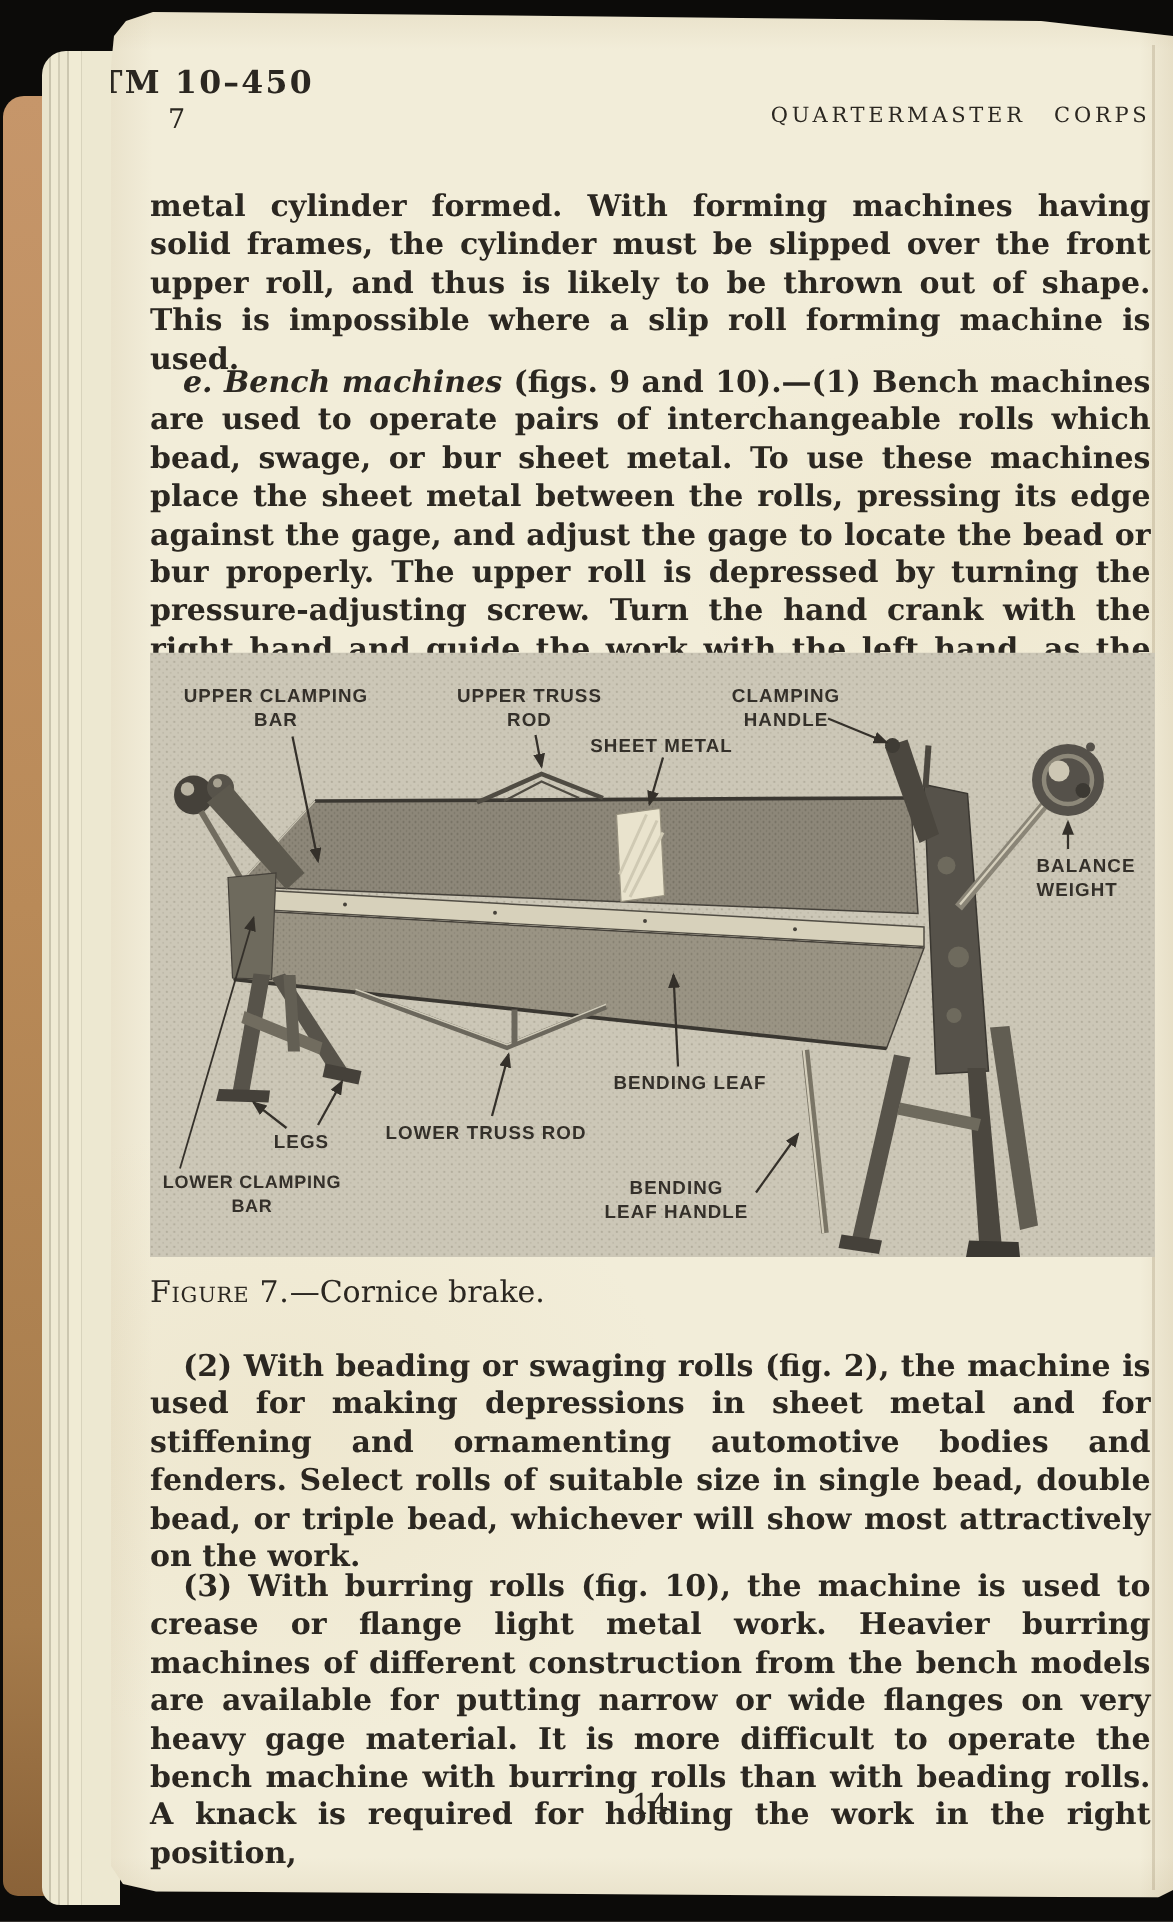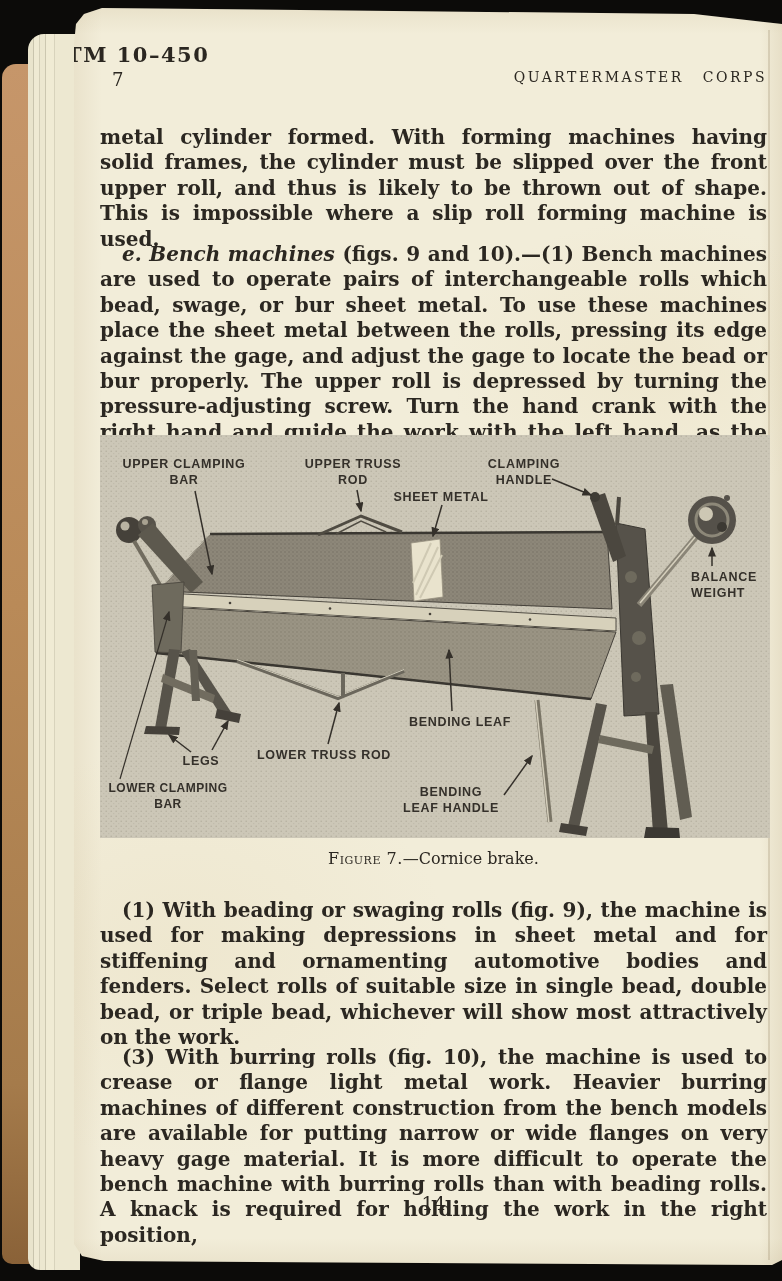--- a/index.html
+++ b/index.html
@@ -33,22 +33,22 @@
            font-size:14px;letter-spacing:2.5px;word-spacing:12px;}
   .para{position:absolute;left:100px;width:667px;font-size:20px;line-height:25.4px;
         text-align:justify;color:#2b2721;font-weight:bold;}
   .indent{text-indent:22px;}
   .p1{top:105px;}
   .pe{top:222px;}
   .p2{top:878px;}
   .p3{top:1025px;}
   .lead-italic{font-style:italic;}
   .figwrap{position:absolute;left:100px;top:435px;width:762px;height:403px;}
-  .caption{position:absolute;left:100px;top:849px;width:667px;text-align:center;
-           font-size:16px;color:#2b2721;}
+  .caption{position:absolute;left:100px;top:849px;width:667px;
+           font-size:20px;color:#2b2721;}
   .caption .sc{font-variant:small-caps;letter-spacing:.5px;}
   .folio{position:absolute;left:100px;top:1192px;width:667px;text-align:center;font-size:19px;}
   .figlabel{font-family:"Liberation Sans",sans-serif;font-weight:bold;font-size:12.5px;
             letter-spacing:.7px;fill:#34302a;}
   .figlabel-sm{font-family:"Liberation Sans",sans-serif;font-weight:bold;font-size:12px;
             letter-spacing:.5px;fill:#34302a;}
   .arrow{stroke:#34302a;stroke-width:1.5;fill:none;}
   .arrow-thin{stroke:#34302a;stroke-width:1.2;fill:none;}
 </style>
 </head>
@@ -216,19 +216,19 @@
           </g>
           <g text-anchor="start">
             <text class="figlabel" x="591" y="146">BALANCE</text>
             <text class="figlabel" x="591" y="162">WEIGHT</text>
           </g>
         </svg>
       </div>
 
       <div class="caption"><span class="sc">Figure 7.</span><span>—Cornice brake.</span></div>
 
-      <p class="para p2 indent">(1) With beading or swaging rolls (fig. 9), the machine is used for making depressions in sheet metal and for stiffening and ornamenting automotive bodies and fenders.  Select rolls of suitable size in single bead, double bead, or triple bead, whichever will show most attractively on the work.</p>
+      <p class="para p2 indent">(2) With beading or swaging rolls (fig. 2), the machine is used for making depressions in sheet metal and for stiffening and ornamenting automotive bodies and fenders.  Select rolls of suitable size in single bead, double bead, or triple bead, whichever will show most attractively on the work.</p>
       <p class="para p3 indent">(3) With burring rolls (fig. 10), the machine is used to crease or flange light metal work.  Heavier burring machines of different construction from the bench models are available for putting narrow or wide flanges on very heavy gage material.  It is more difficult to operate the bench machine with burring rolls than with beading rolls.  A knack is required for holding the work in the right position,</p>
 
       <div class="folio ink">14</div>
     </div>
   </div>
 </div>
 
 </body></html>

